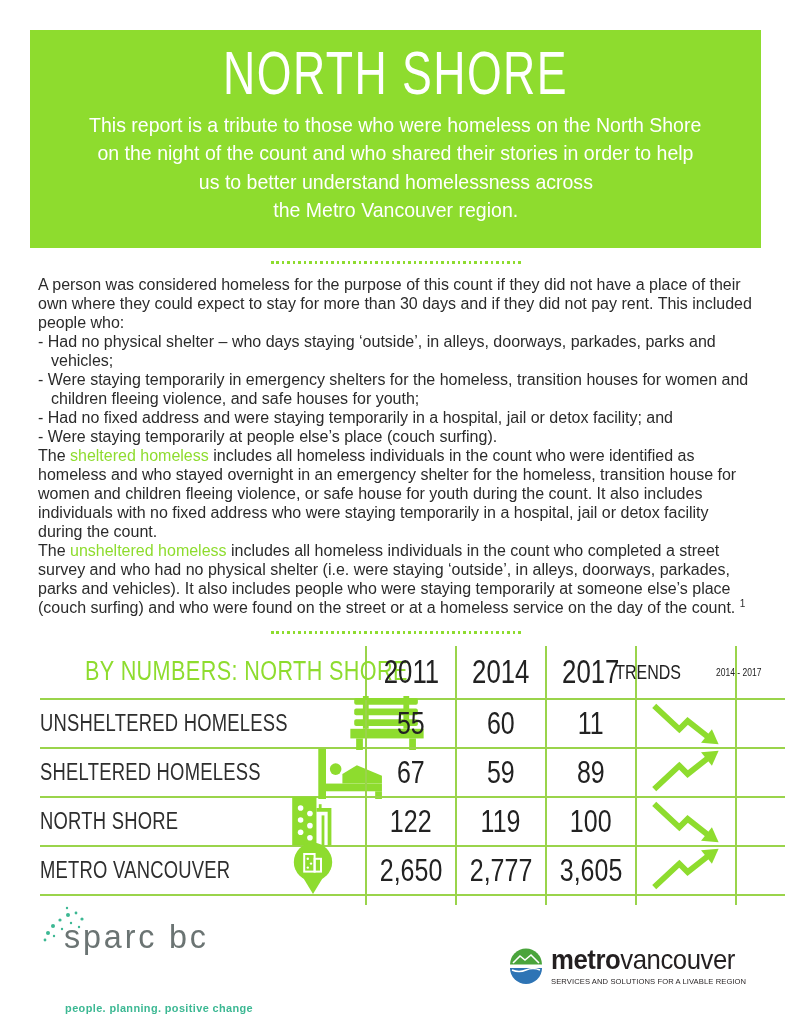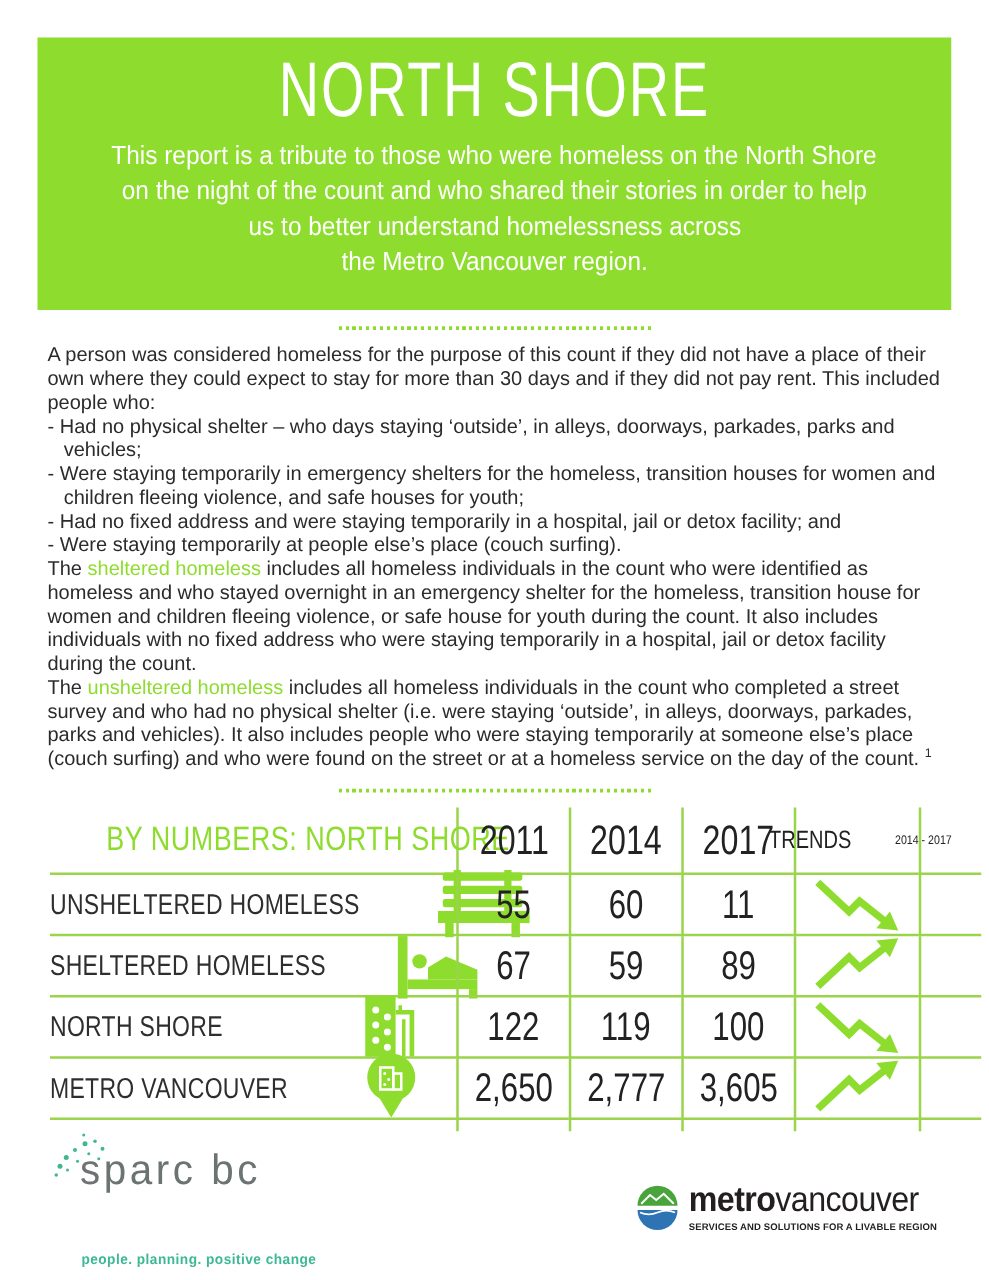--- a/index.html
+++ b/index.html
@@ -101,21 +101,21 @@
     width:172px;height:62px;background:#6f82dc;
     display:flex;align-items:center;padding:4px 5px;gap:3px;
   }
   .council-text{display:flex;flex-direction:column;color:#fff;line-height:1.15;}
   .council-region{font-size:4.5px;letter-spacing:.2px;opacity:.85;}
   .council-line{font-size:10px;font-weight:700;letter-spacing:.2px;--sx:.92;align-self:flex-start;}
   .metro{display:flex;align-items:center;gap:7px;}
   .metro-text{display:flex;flex-direction:column;}
   .metro-name{font-size:28px;line-height:1;color:#231f20;letter-spacing:-.5px;--sx:.92;}
   .metro-name b{font-weight:700;}
-  .metro-tag{font-size:7.6px;font-weight:700;color:#231f20;margin-top:3px;letter-spacing:.1px;}
+  .metro-tag{font-size:7.6px;font-weight:400;color:#231f20;margin-top:3px;letter-spacing:.1px;}
 </style>
 </head>
 <body>
 
 <div class="header-band">
   <div>
     <span class="cx page-title">NORTH SHORE</span>
   </div>
   <div class="tribute">
     <div><span class="cx tribute-line">This report is a tribute to those who were homeless on the North Shore</span></div>

